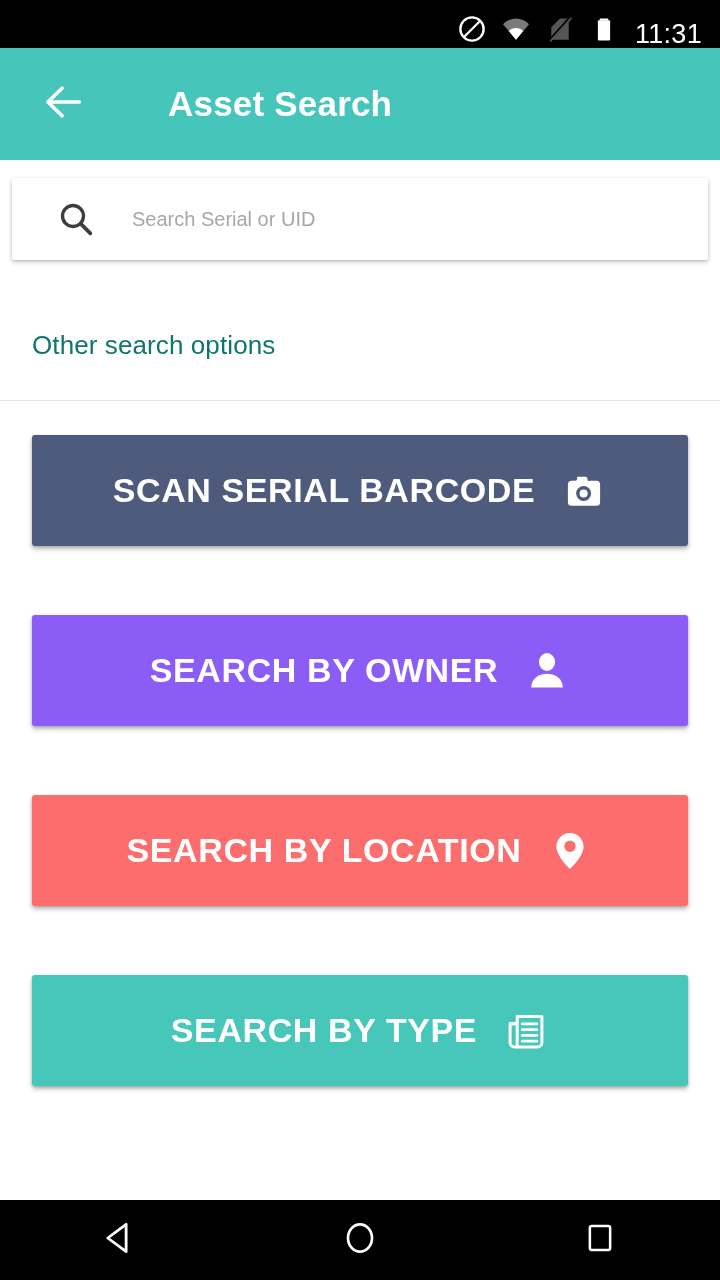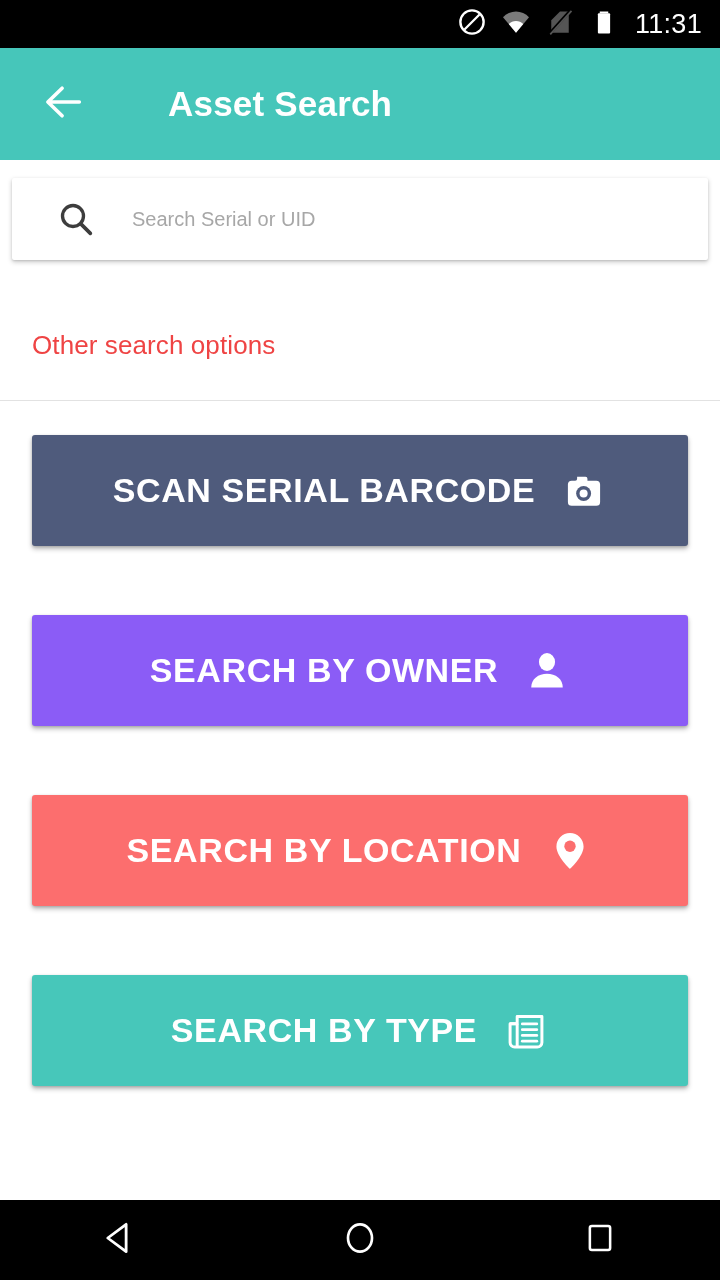--- a/index.html
+++ b/index.html
@@ -7,21 +7,21 @@
     width:720px; height:1280px;
     background:#ffffff;
     font-family:"Liberation Sans", sans-serif;
     overflow:hidden;
   }
   .phone { position:relative; width:720px; height:1280px; background:#ffffff; }
 
   
   .status-bar {
     position:absolute; top:0; left:0; width:720px; height:48px;
-    background:#000000; display:flex; align-items:center;
+    background:#000000; display:flex; align-items:flex-end;
     justify-content:flex-end; padding-right:18px;
   }
   .status-icons { display:flex; align-items:center; gap:14px; }
   .status-icon { display:block; }
   .status-time {
     color:#ffffff; font-size:27px; letter-spacing:0.3px;
     margin-left:16px; line-height:1; font-weight:400;
   }
 
   
@@ -53,21 +53,21 @@
   .search-input {
     flex:1; border:none; outline:none; background:transparent;
     font-family:"Liberation Sans", sans-serif;
     font-size:20px; color:#3a3a3a; margin-left:34px; padding-right:24px;
   }
   .search-input::placeholder { color:#a7a7a7; }
 
   
   .section-label {
     position:absolute; top:330px; left:32px;
-    color:#ef4444; font-size:26px; letter-spacing:0.1px;
+    color:#0f766e; font-size:26px; letter-spacing:0.1px;
   }
   .divider {
     position:absolute; top:400px; left:0; width:720px; height:1px;
     background:#e2e2e2;
   }
 
   
   .options { position:absolute; top:435px; left:0; width:656px; }
   .option-btn {
     position:relative; width:656px; height:111px; margin:0 0 69px 32px;

